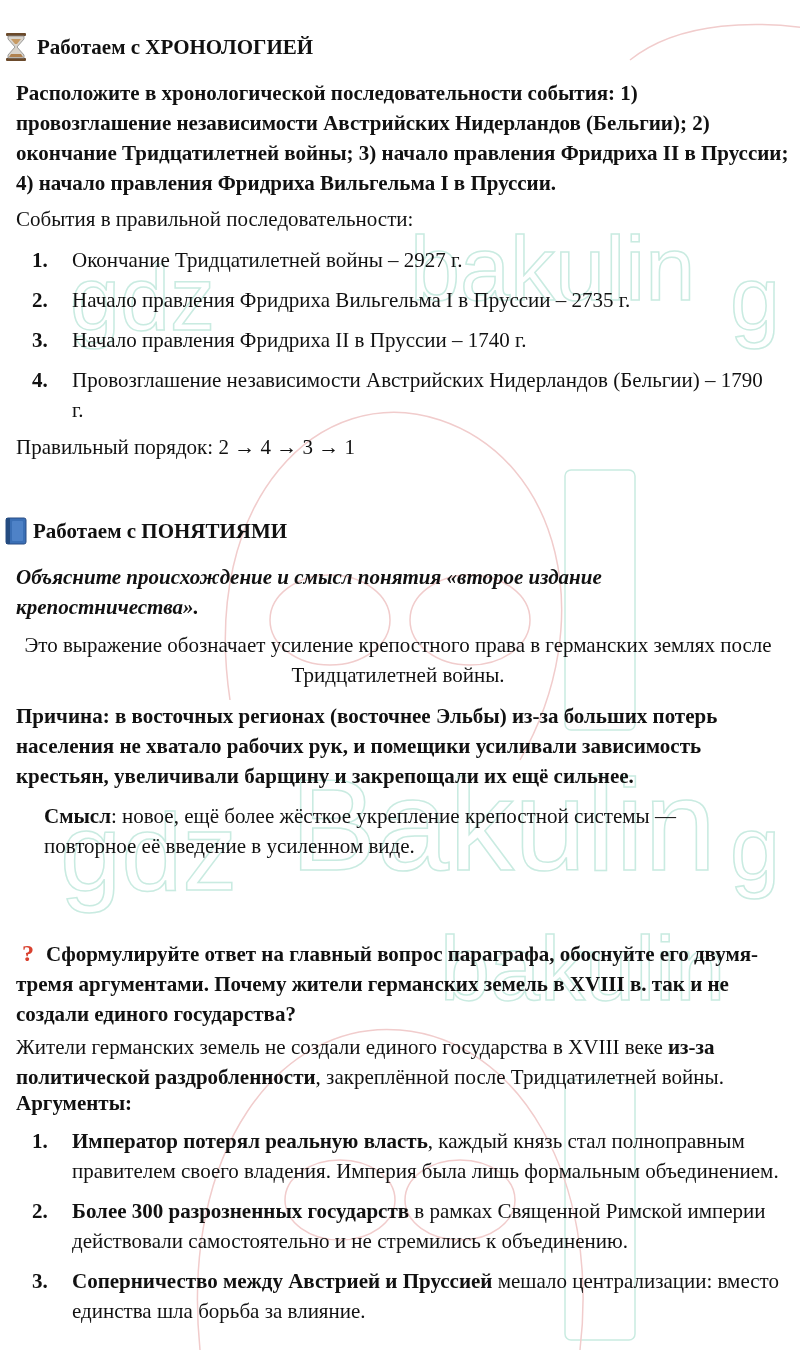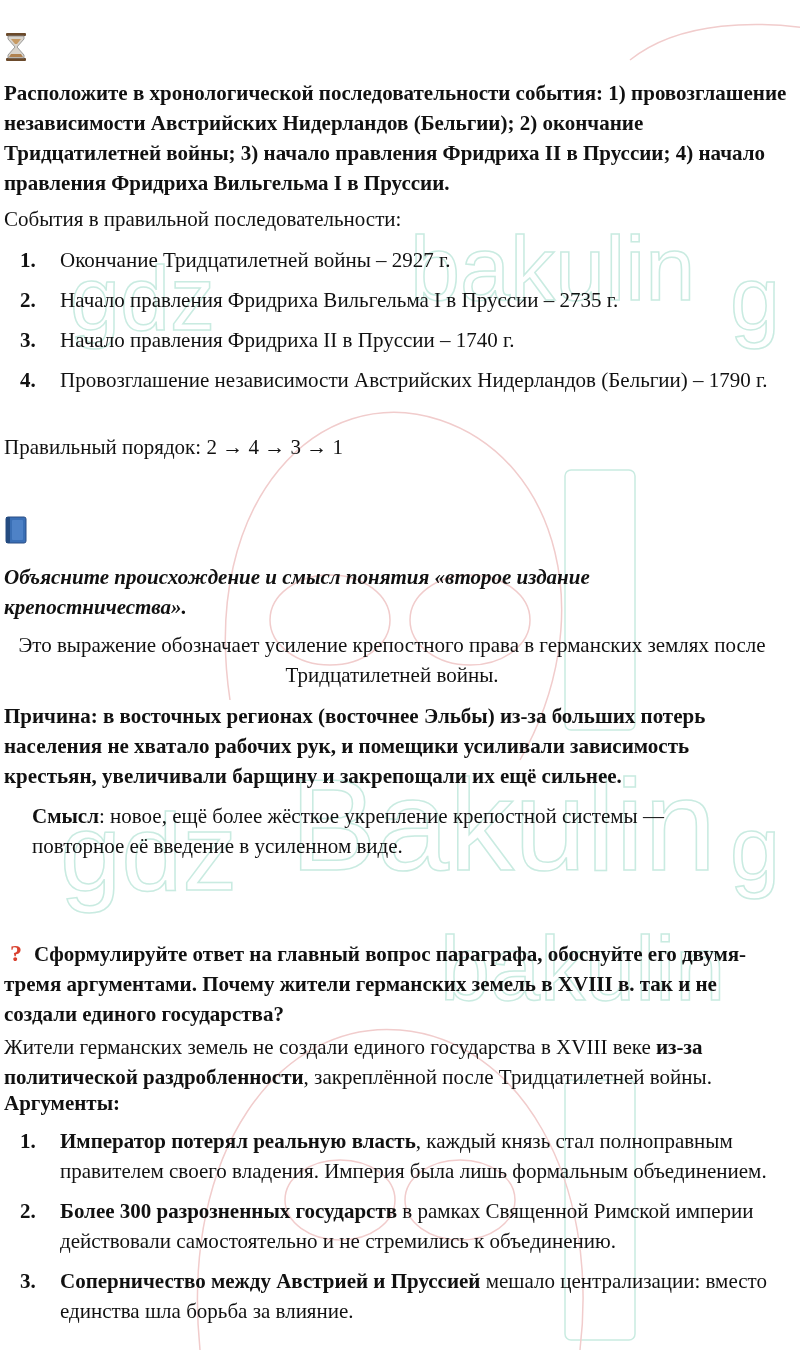--- a/index.html
+++ b/index.html
@@ -12,21 +12,21 @@
   }
   .wm { position: absolute; pointer-events: none; z-index: 0; }
   .content { position: relative; z-index: 1; padding: 0 0 0 3px; }
   .section-title {
     display: flex; align-items: center; font-weight: bold; font-size: 21px;
     position: absolute; left: 3px;
   }
   .icon-hourglass { width: 26px; height: 30px; margin-right: 8px; }
   .icon-book { width: 26px; height: 28px; margin-right: 4px; }
   .icon-question { color: #d9412f; font-weight: bold; font-size: 24px; margin-right: 12px; margin-left: 6px; }
-  .block { position: absolute; left: 4px; right: 6px; }
+  .block { position: absolute; left: 16px; right: 6px; }
   .bold { font-weight: bold; }
   ol { list-style: none; margin: 0; padding: 0; }
   ol li { display: flex; margin-bottom: 10px; }
   ol li .num { width: 40px; padding-left: 16px; font-weight: bold; flex-shrink: 0; }
   ol li .txt { flex: 1; }
 </style>
 </head>
 <body>
 
 <svg class="wm" width="800" height="1355" viewBox="0 0 800 1355">
@@ -55,20 +55,21 @@
 <div class="content">
 
   <div class="section-title" style="top:32px;">
     <svg class="icon-hourglass" viewBox="0 0 26 30">
       <rect x="3" y="1" width="20" height="3" rx="1" fill="#6b4a2b"></rect>
       <rect x="3" y="26" width="20" height="3" rx="1" fill="#6b4a2b"></rect>
       <path d="M5 4 L21 4 L21 7 L14 15 L21 23 L21 26 L5 26 L5 23 L12 15 L5 7 Z" fill="#d9d4cc" stroke="#888" stroke-width="0.8"></path>
       <path d="M8 22 L18 22 L20 25 L6 25 Z" fill="#b08250"></path>
       <path d="M8 7 L18 7 L14 12 L12 12 Z" fill="#c79a63"></path>
     </svg>
+    <span>Работаем с ХРОНОЛОГИЕЙ</span>
   </div>
 
   <div class="block bold" style="top:78px;">Расположите в хронологической последовательности события: 1) провозглашение независимости Австрийских Нидерландов (Бельгии); 2) окончание Тридцатилетней войны; 3) начало правления Фридриха II в Пруссии; 4) начало правления Фридриха Вильгельма I в Пруссии.</div>
 
   <div class="block" style="top:204px;">События в правильной последовательности:</div>
 
   <ol class="block" style="top:245px;">
     <li>
       <span class="num">1.</span>
       <span class="txt">Окончание Тридцатилетней войны – 2927 г.</span>
@@ -88,20 +89,21 @@
   </ol>
 
   <div class="block" style="top:432px;">Правильный порядок: 2 → 4 → 3 → 1</div>
 
   <div class="section-title" style="top:516px;">
     <svg class="icon-book" viewBox="0 0 26 28">
       <rect x="3" y="1" width="20" height="26" rx="2" fill="#3a6fb5" stroke="#2a4f86" stroke-width="1"></rect>
       <rect x="3" y="1" width="4" height="26" fill="#244b80"></rect>
       <rect x="9" y="4" width="11" height="20" rx="1" fill="#5b8fd4" opacity="0.6"></rect>
     </svg>
+    <span>Работаем с ПОНЯТИЯМИ</span>
   </div>
 
   <div class="block bold" style="top:562px; right:40px;font-style:italic;">Объясните происхождение и смысл понятия «второе издание крепостничества».</div>
 
   <div class="block" style="top:630px; right:20px;text-align:center;">Это выражение обозначает усиление крепостного права в германских землях после Тридцатилетней войны.</div>
 
   <div class="block" style="top:701px; right:30px;font-weight:bold;">Причина: в восточных регионах (восточнее Эльбы) из-за больших потерь населения не хватало рабочих рук, и помещики усиливали зависимость крестьян, увеличивали барщину и закрепощали их ещё сильнее.</div>
 
   <div class="block" style="top:801px; right:60px;margin-left:28px;">
     <span class="bold">Смысл</span><span>: новое, ещё более жёсткое укрепление крепостной системы — повторное её введение в усиленном виде.</span>

